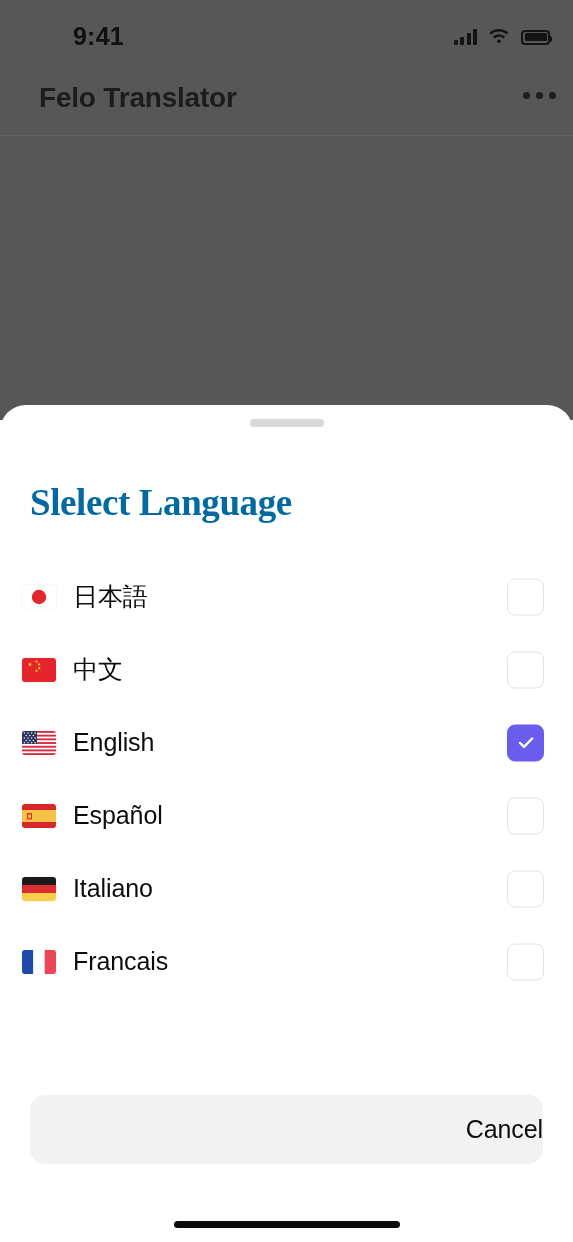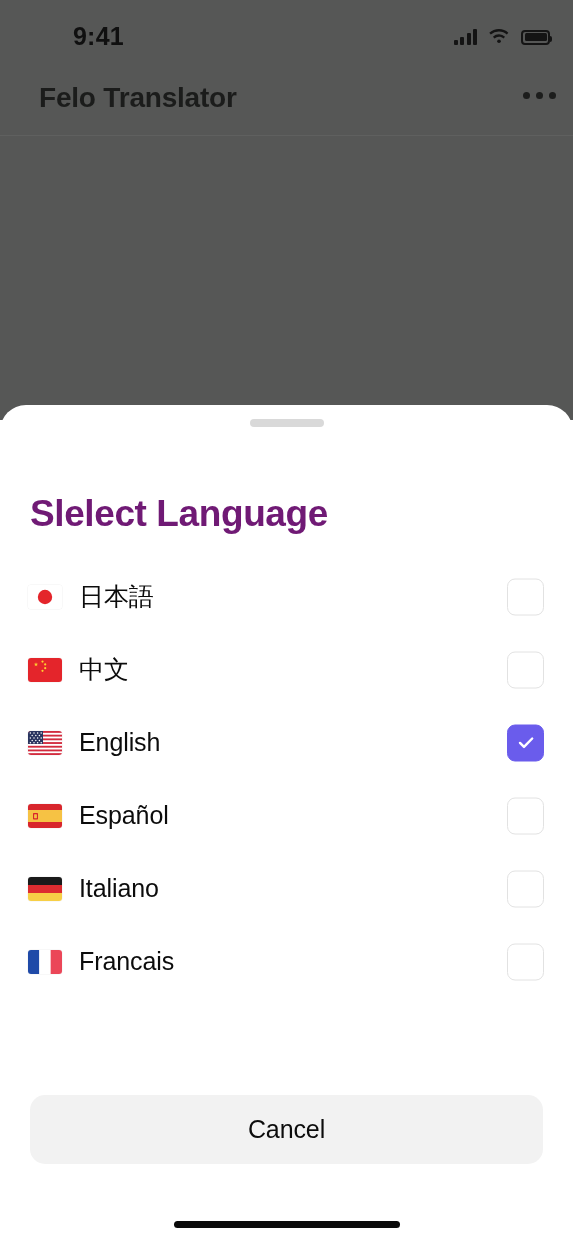--- a/index.html
+++ b/index.html
@@ -66,27 +66,27 @@
   
   #sheet {
     position:absolute; left:0; top:405px; width:573px; height:837px;
     background:#ffffff; border-radius:26px 26px 0 0;
   }
   #drag-handle {
     position:absolute; left:50%; transform:translateX(-50%); top:14px;
     width:74px; height:8px; border-radius:4px; background:#d9d9d9; cursor:grab;
   }
   #sheet-title {
-    position:absolute; left:30px; top:88px;
-    font-size:37px; font-weight:700; color:#701a75; letter-spacing:-0.4px;
+    position:absolute; left:30px; top:76px;
+    font-size:37px; font-weight:700; color:#0369a1; letter-spacing:-0.4px;font-family:Liberation Serif, serif;
   }
 
   #lang-list { position:absolute; left:0; top:155px; width:573px; }
   .lang-row {
-    position:relative; height:73px; padding:0 30px 0 26px;
+    position:relative; height:73px; padding:0 30px 0 20px;
     display:flex; align-items:center; cursor:pointer;
   }
   .flag {
     width:34px; height:24px; border-radius:3px; overflow:hidden;
     flex:0 0 auto; position:relative; margin-left:2px;
     box-shadow:0 0 0 0.5px rgba(0,0,0,0.06);
   }
   .flag svg { display:block; width:34px; height:24px; }
   .lang-label {
     margin-left:17px; font-size:25px; color:#0c0c0c; letter-spacing:-0.1px;
@@ -99,20 +99,21 @@
   }
   .checkbox.checked { background:#6A5CEC; border-color:#6A5CEC; }
   .checkbox .tick { display:none; width:20px; height:20px; }
   .checkbox.checked .tick { display:block; }
 
   #cancel-button {
     position:absolute; left:30px; top:690px; width:513px; height:69px;
     background:#F2F2F2; border:none; border-radius:15px;
     font-family:inherit; font-size:25px; color:#0c0c0c; cursor:pointer;
     letter-spacing:-0.1px;
+    text-align:right;
   }
 
   #watermark {
     position:absolute; right:2px; top:1181px;
     font-size:26px; font-weight:700; color:#0a0a0a; letter-spacing:-0.3px;
     font-family:"DejaVu Sans",sans-serif; white-space:nowrap;
   }
   #home-indicator {
     position:absolute; left:174px; top:1221px;
     width:226px; height:7px; border-radius:4px; background:#0a0a0a;

